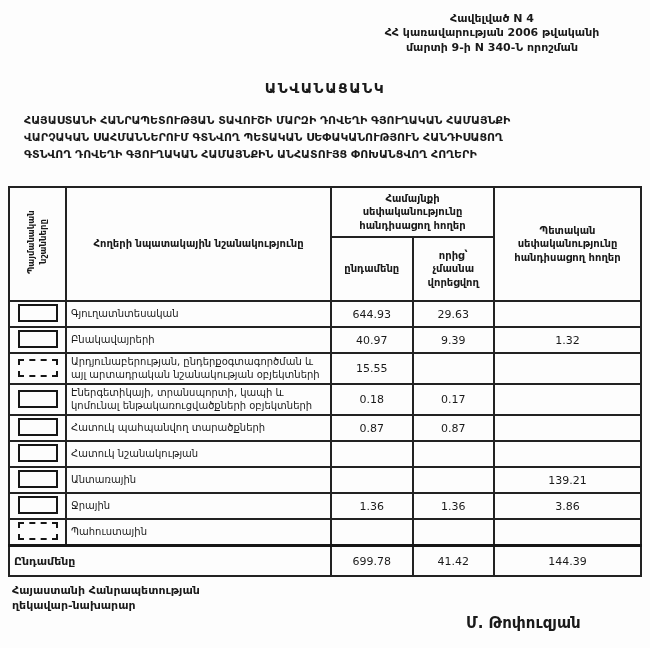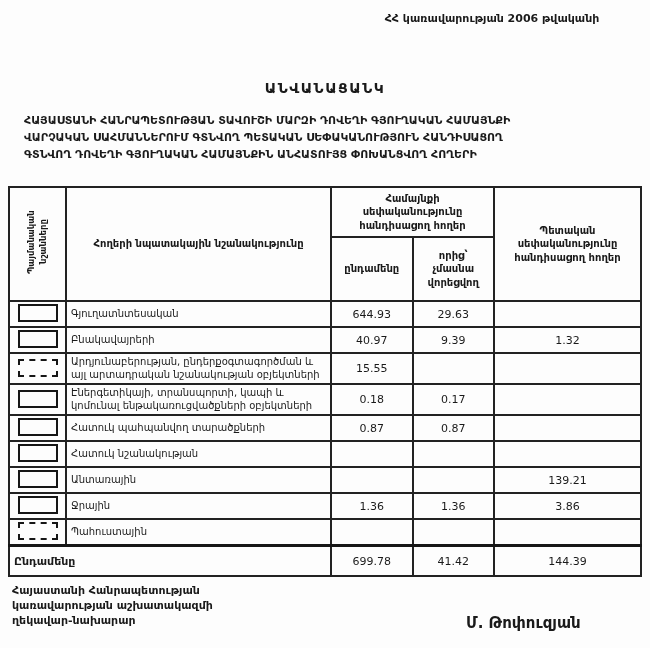--- a/index.html
+++ b/index.html
@@ -78,21 +78,23 @@
     position:absolute; right:14px; top:614px; width:170px;
     text-align:left; font-size:15px; font-weight:bold;
   }
 </style>
 </head>
 <body>
 
 <div class="page">
 
   <div class="annex">
+    <div>Հավելված N 4</div>
     <div>ՀՀ կառավարության 2006 թվականի</div>
+    <div>մարտի 9-ի N 340-Ն որոշման</div>
   </div>
 
   <div class="doc-title">ԱՆՎԱՆԱՑԱՆԿ</div>
 
   <div class="doc-subtitle">
     <div>ՀԱՅԱՍՏԱՆԻ ՀԱՆՐԱՊԵՏՈՒԹՅԱՆ ՏԱՎՈՒՇԻ ՄԱՐԶԻ ԴՈՎԵՂԻ ԳՅՈՒՂԱԿԱՆ ՀԱՄԱՅՆՔԻ</div>
     <div>ՎԱՐՉԱԿԱՆ ՍԱՀՄԱՆՆԵՐՈՒՄ ԳՏՆՎՈՂ  ՊԵՏԱԿԱՆ ՍԵՓԱԿԱՆՈՒԹՅՈՒՆ ՀԱՆԴԻՍԱՑՈՂ</div>
     <div>ԳՏՆՎՈՂ ԴՈՎԵՂԻ ԳՅՈՒՂԱԿԱՆ ՀԱՄԱՅՆՔԻՆ ԱՆՀԱՏՈՒՅՑ  ՓՈԽԱՆՑՎՈՂ ՀՈՂԵՐԻ</div>
   </div>
 
@@ -182,19 +184,18 @@
         <td class="total-label" colspan="2">Ընդամենը</td>
         <td class="num-cell">699.78</td>
         <td class="num-cell">41.42</td>
         <td class="num-cell">144.39</td>
       </tr>
     </tbody>
   </table>
 
   <div class="sig-left">
     <div>Հայաստանի Հանրապետության</div>
-    <div>կառավարության աշխատակազմի</div>
     <div>ղեկավար-նախարար</div>
   </div>
 
   <div class="sig-right">Մ. Թոփուզյան</div>
 
 </div>
 
 </body></html>

